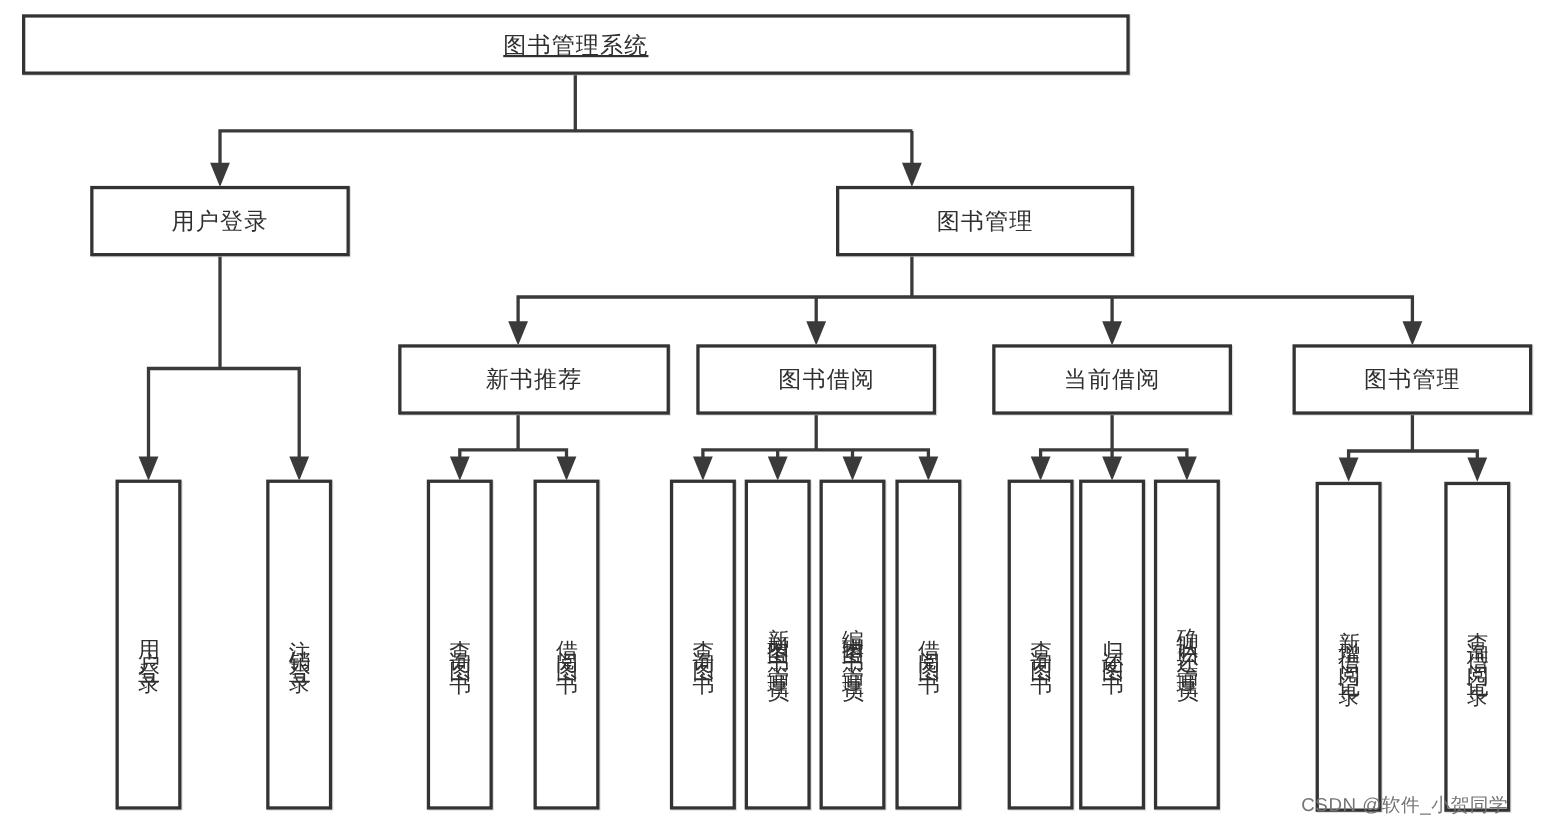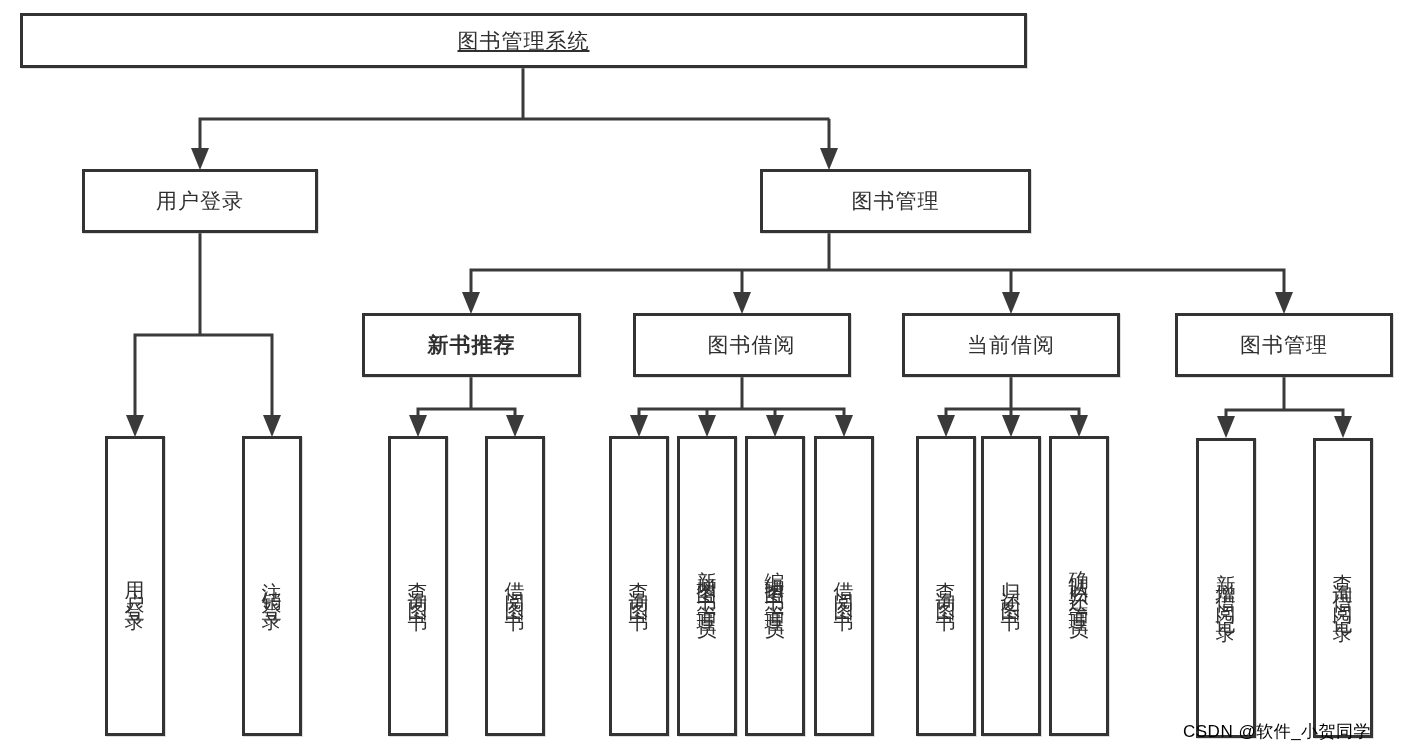--- a/index.html
+++ b/index.html
@@ -49,21 +49,21 @@
     line-height: 1;
     letter-spacing: 10px;
     color: #2f2f2f;
     white-space: nowrap;
   }
   .leaf.long .vtext { letter-spacing: 7px; }
   .watermark {
     position: absolute;
     left: 1183px; top: 720px;
     font-size: 17px;
-    color: #000000;
+    color: #737373;
     letter-spacing: 0.5px;
     white-space: nowrap;
   }
 </style>
 </head>
 <body>
 
 <div class="stage">
 
   <svg class="connectors" width="1405" height="747" viewBox="0 0 1405 747" xmlns="http://www.w3.org/2000/svg">
@@ -107,21 +107,21 @@
       <polygon points="1217,416 1235,416 1226,438"></polygon>
       <polygon points="1334,416 1352,416 1343,438"></polygon>
     </g>
   </svg>
 
   <div class="box" style="left:20px; top:13px; width:1007px; height:55px;text-decoration:underline;">图书管理系统</div>
 
   <div class="box" style="left:82px; top:169px; width:236px; height:64px;">用户登录</div>
   <div class="box" style="left:712px; top:169px; width:271px; height:64px;margin-left:48px;">图书管理</div>
 
-  <div class="box" style="left:362px; top:313px; width:219px; height:64px;font-weight:bold;">新书推荐</div>
+  <div class="box" style="left:362px; top:313px; width:247px; height:64px;">新书推荐</div>
   <div class="box" style="left:633px; top:313px; width:218px; height:64px;padding-left:19px;">图书借阅</div>
   <div class="box" style="left:902px; top:313px; width:218px; height:64px;">当前借阅</div>
   <div class="box" style="left:1175px; top:313px; width:218px; height:64px;">图书管理</div>
 
   <div class="leaf" style="left:105px;">
     <span class="vtext">用户登录</span>
   </div>
   <div class="leaf" style="left:242px;">
     <span class="vtext">注销登录</span>
   </div>

